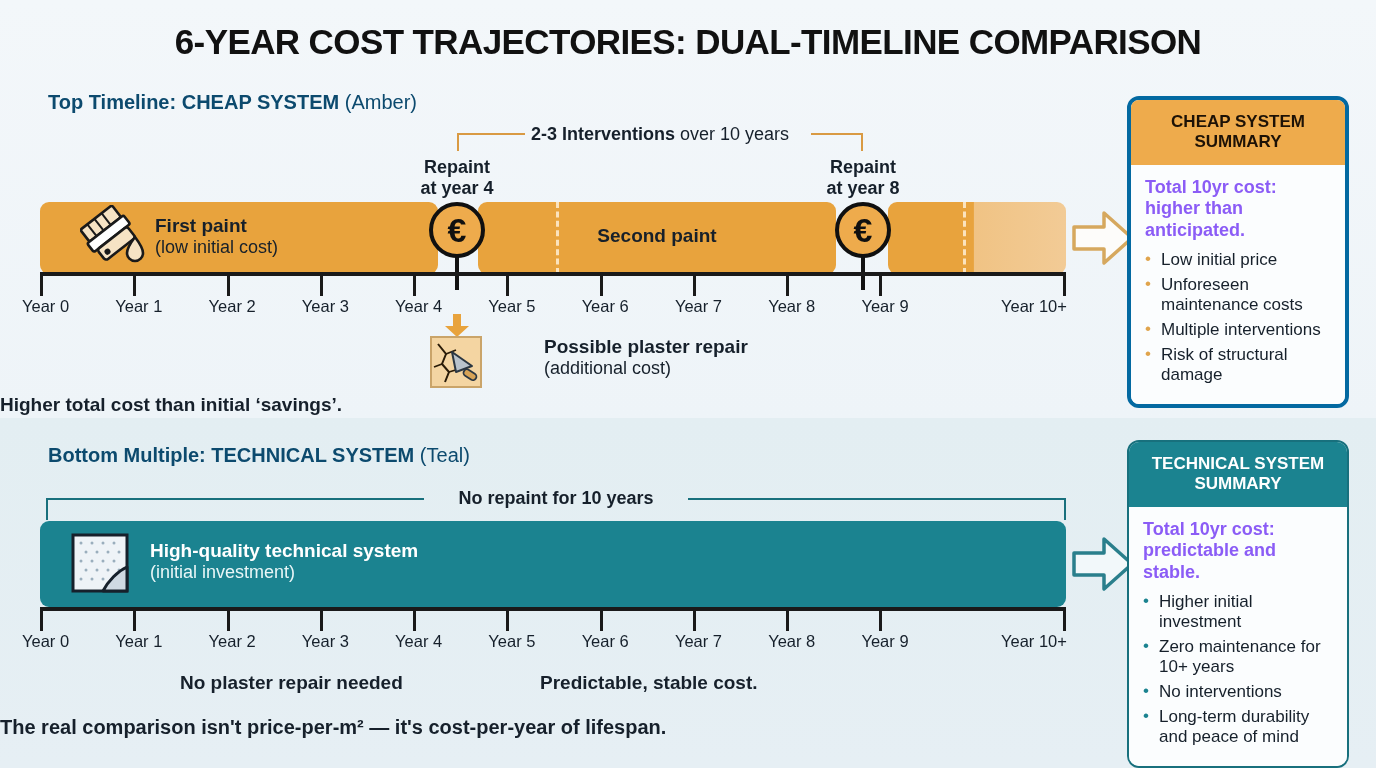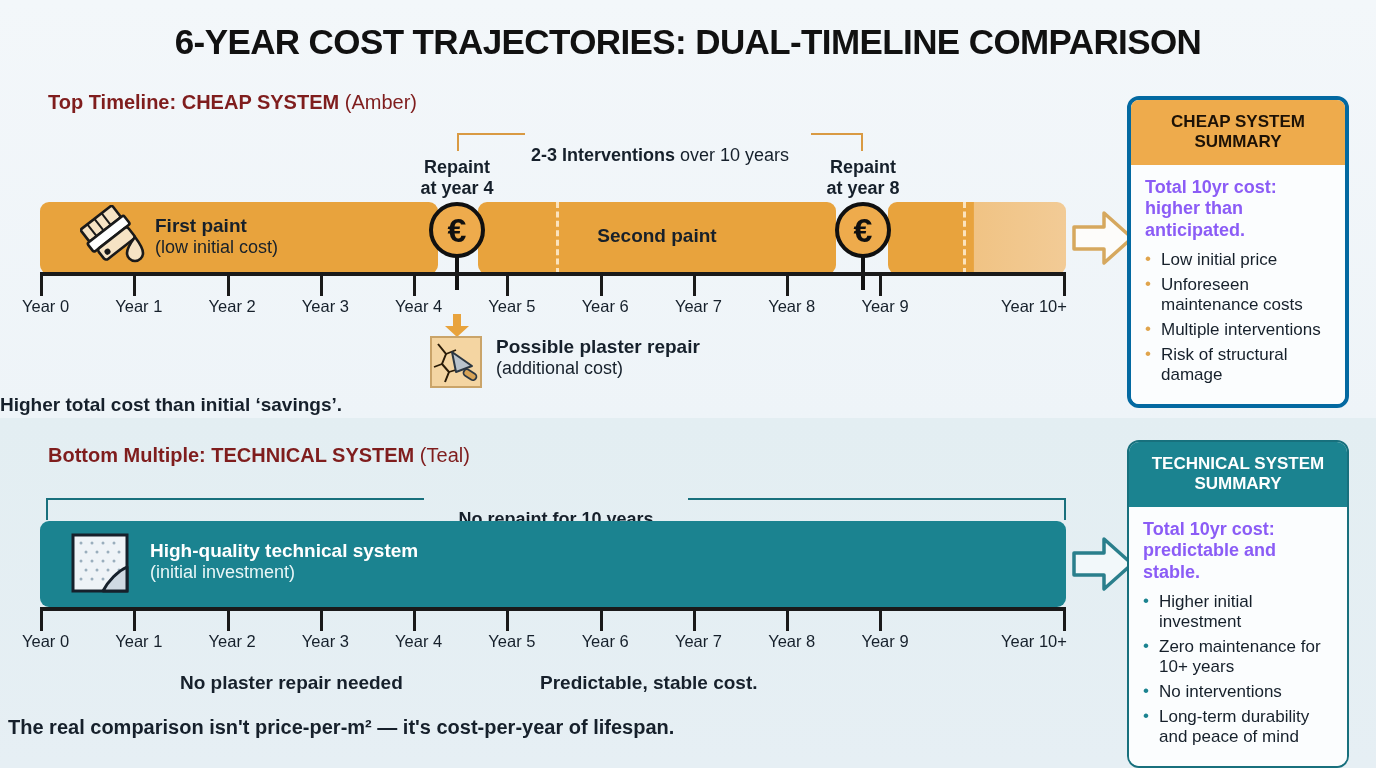--- a/index.html
+++ b/index.html
@@ -22,21 +22,21 @@
   }
 
   .title {
     position: absolute; left: 0; top: 22px; width: 1376px;
     text-align: center;
     font-size: 35px; font-weight: bold; letter-spacing: -0.6px;
     color: #111111;
   }
 
   .sect-label {
-    position: absolute; font-size: 20px; color: #7f1d1d; text-align: right;
+    position: absolute; font-size: 20px; color: #0c4a6e; text-align: right;
   }
   .sect-label .bold { font-weight: bold; }
   .sect-label .plain { font-weight: normal; }
   .axis-line {
     position: absolute; height: 4px; background: #1a1a1a;
   }
   .tick {
     position: absolute; width: 3px; height: 20px; background: #1a1a1a;
   }
   .year-lbl {
@@ -89,38 +89,37 @@
   .bracket-top { position: absolute; }
   .bracket-top .hl, .bracket-top .hr {
     position: absolute; top: 0; height: 2px; background: #d99a43;
   }
   .bracket-top .vl, .bracket-top .vr {
     position: absolute; top: 0; width: 2px; height: 18px; background: #d99a43;
   }
   .bracket-txt {
     position: absolute; font-size: 18px; color: #16202b; white-space: nowrap;
     text-align: center;
-    margin-top: 21px;
   }
   .bracket-txt b { font-weight: bold; }
 
   .bracket-teal { position: absolute; }
   .bracket-teal .hl, .bracket-teal .hr {
     position: absolute; top: 0; height: 2px; background: #18707d;
   }
   .bracket-teal .vl, .bracket-teal .vr {
     position: absolute; top: 0; width: 2px; height: 22px; background: #18707d;
   }
 
   
   .callout-icon {
     position: absolute; width: 52px; height: 52px;
     background: #f4d5a2; border: 2px solid #caa469;
   }
-  .callout-txt { position: absolute; line-height: 1.16; }
+  .callout-txt { position: absolute; line-height: 1.16; margin-left: 48px; }
   .callout-txt .c1 { font-size: 19px; font-weight: bold; color: #16202b; display:block; }
   .callout-txt .c2 { font-size: 18px; color: #16202b; display:block; }
 
   .note {
     position: absolute; font-size: 19px; font-weight: bold; color: #16202b;
     white-space: nowrap; text-align: left;
   }
 
   
   .card {
@@ -377,21 +376,21 @@
       <div class="year-lbl" style="top: 632px; left: 488.364px;">Year 5</div>
       <div class="year-lbl" style="top: 632px; left: 581.636px;">Year 6</div>
       <div class="year-lbl" style="top: 632px; left: 674.909px;">Year 7</div>
       <div class="year-lbl" style="top: 632px; left: 768.182px;">Year 8</div>
       <div class="year-lbl" style="top: 632px; left: 861.455px;">Year 9</div>
       <div class="year-lbl" style="top: 632px; left: 1001px;">Year 10+</div>
     </div>
 
   <div class="note" style="left:540px; top:672px; width:404px;">Predictable, stable cost.</div>
   <div class="note" style="left:180px; top:672px; width:440px;">No plaster repair needed</div>
-  <div class="note" style="left:8px; top:716px; width:1104px; font-size:20px;">The real comparison isn't price-per-m² — it's cost-per-year of lifespan.</div>
+  <div class="note" style="left:0; top:716px; width:1104px; font-size:20px;">The real comparison isn't price-per-m² — it's cost-per-year of lifespan.</div>
 
   <div class="card card-teal" style="left:1127px; top:440px;">
     <div class="card-head">
       <span>TECHNICAL SYSTEM</span><br>
       <span>SUMMARY</span>
     </div>
     <div class="card-body">
       <div class="card-lead">Total 10yr cost: predictable and stable.</div>
       <ul id="tech-bullets">
           <li>Higher initial investment</li>

